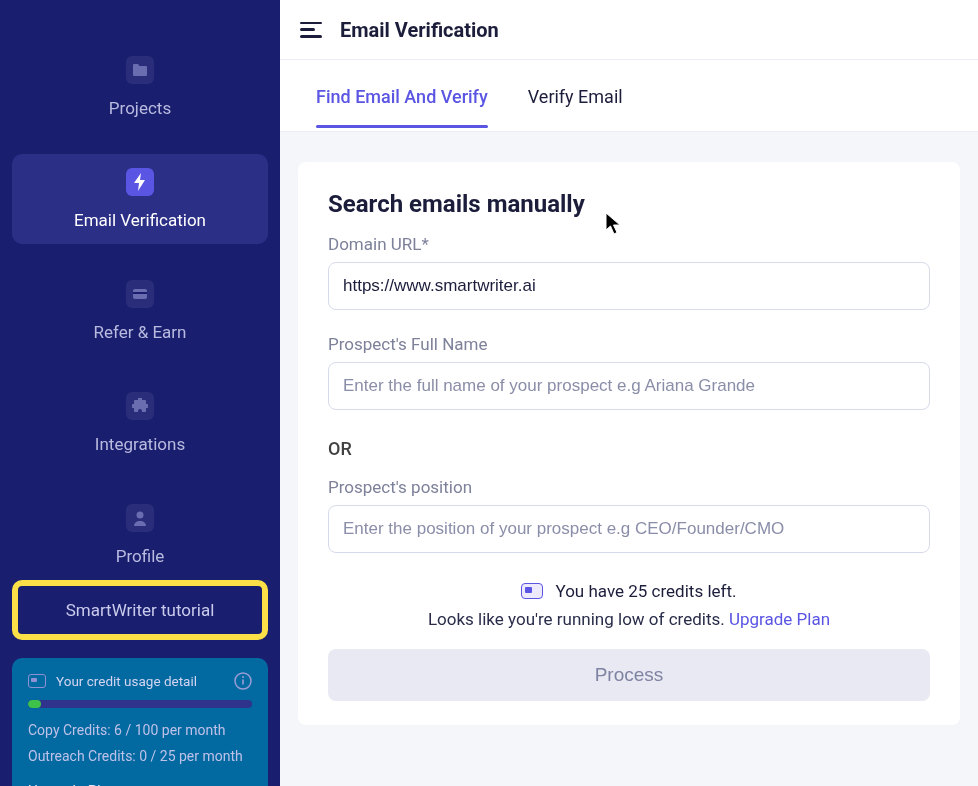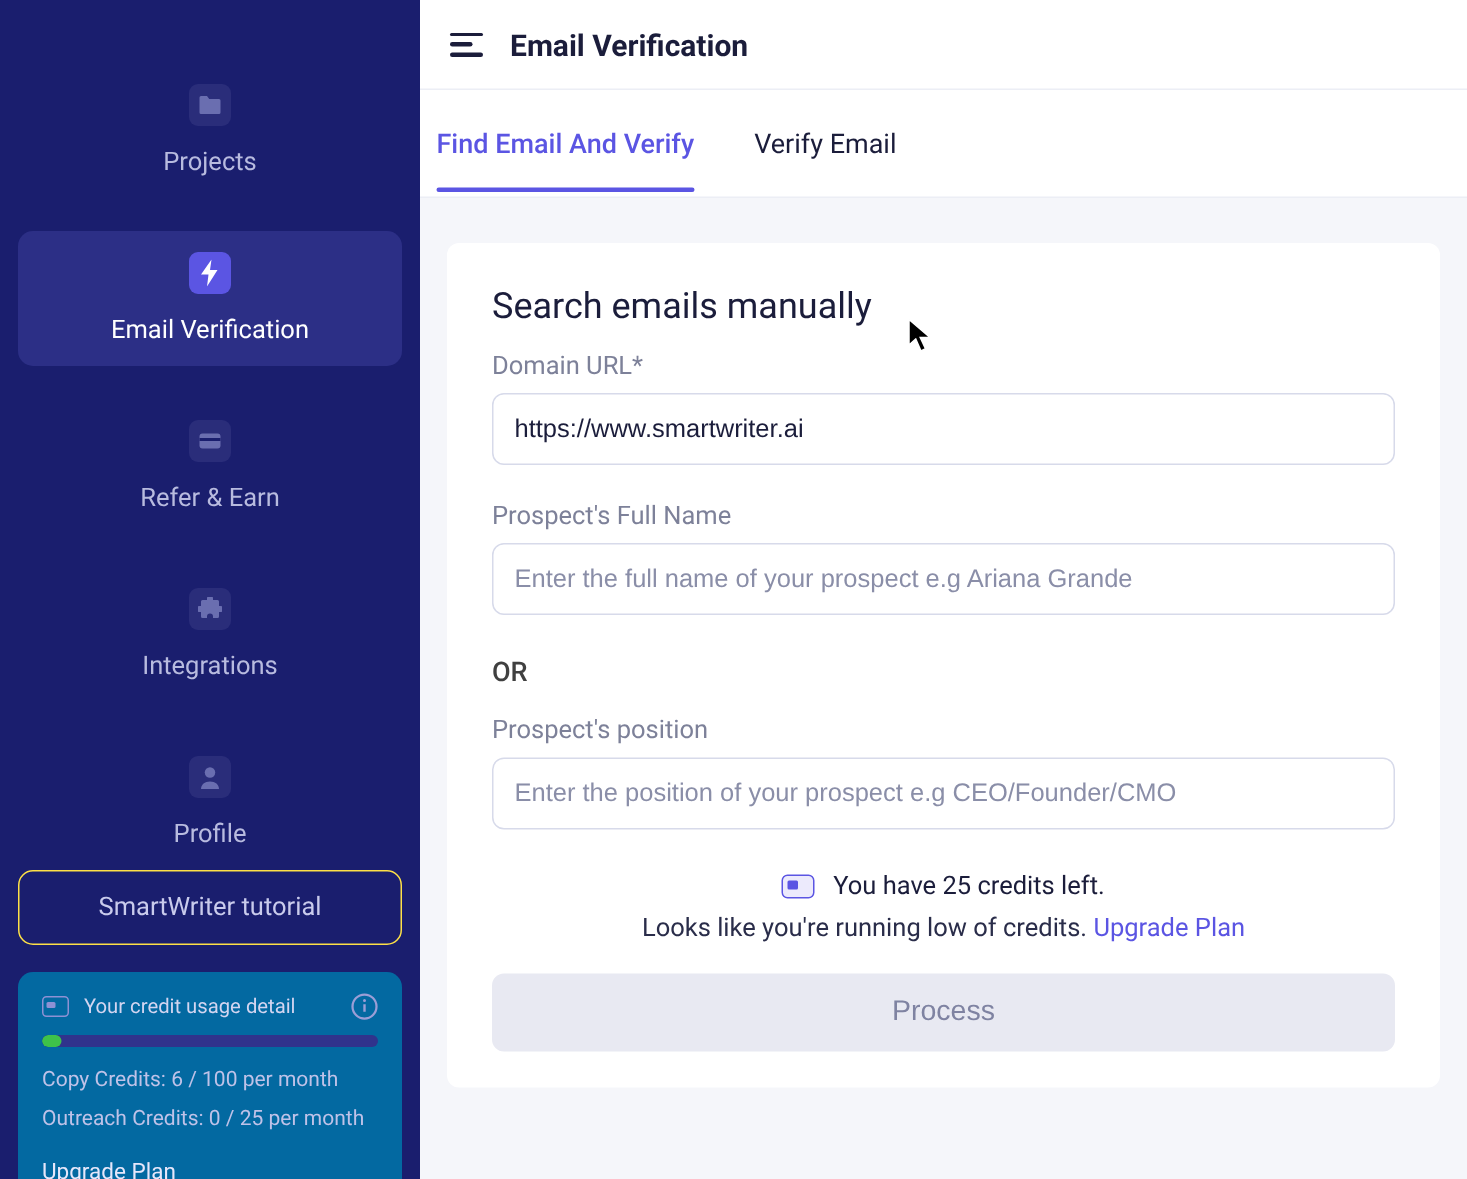--- a/index.html
+++ b/index.html
@@ -46,21 +46,21 @@
     align-items: center;
     justify-content: center;
     flex-shrink: 0;
   }
   .nav-icon.dim { background: #2a2d7a; color:#6a6eb0;}
   .nav-icon.bright { background: #5b55e3; color:#fff; }
 
   .spacer { flex: 1; }
 
   .tutorial-btn {
-    border: 1px solid #fde047;
+    border: 6px solid #fde047;
     border-radius: 10px;
     padding: 14px 18px;
     text-align: center;
     font-size: 17px;
     color: #c9cbec;
     cursor: pointer;
     margin-bottom: 18px;
   }
 
   .credit-card {
@@ -128,21 +128,21 @@
   .menu-icon span:nth-child(1){width:100%;}
   .menu-icon span:nth-child(2){width:70%;}
   .menu-icon span:nth-child(3){width:100%;}
   .page-title { font-size: 20px; font-weight: 700; color:#1b1d3b; }
 
   .tabs {
     background: #ffffff;
     border-bottom: 1px solid #eceef5;
     display: flex;
     gap: 40px;
-    padding: 0 11px;
+    padding: 0 36px;
     height: 72px;
     align-items: center;
   }
   .tab {
     font-size: 18px;
     color: #1b1d3b;
     padding: 22px 0 20px;
     cursor: pointer;
     position: relative;
   }
@@ -160,21 +160,21 @@
     padding: 30px 18px 40px;
   }
   .card {
     background: #ffffff;
     border-radius: 8px;
     padding: 28px 30px 24px;
     width: 100%;
   }
   .card h2 {
     font-size: 24px;
-    font-weight: 400;
+    font-weight: 700;
     color: #1b1d3b;
     margin-bottom: 16px;
   }
   .field-label {
     font-size: 17px;
     color: #7d8199;
     margin-bottom: 8px;
   }
   .text-input {
     width: 100%;

